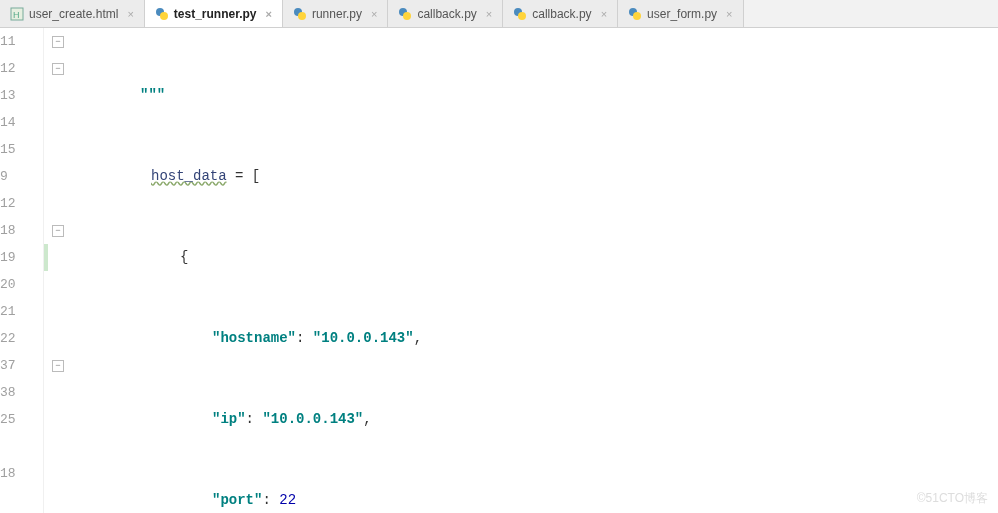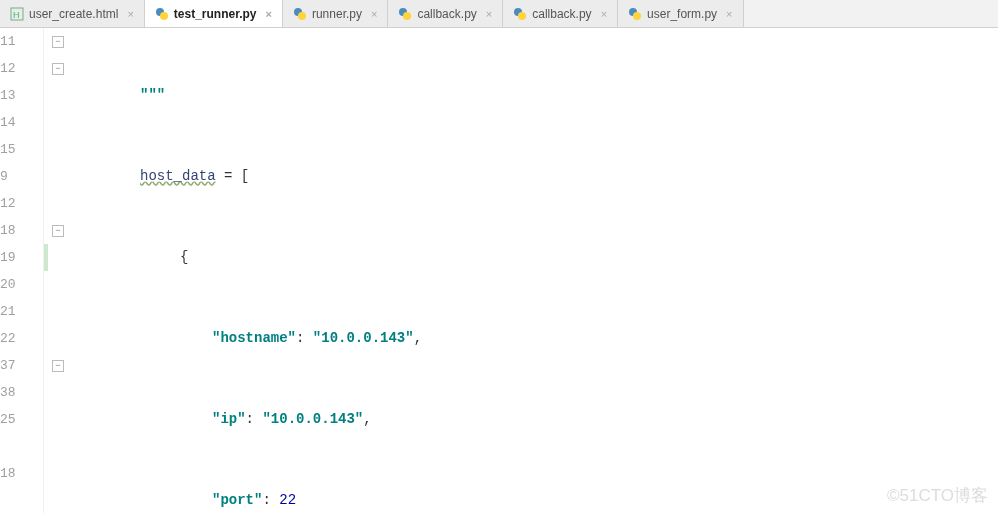--- a/index.html
+++ b/index.html
@@ -15,23 +15,23 @@
 .gutter div { height: 27px; line-height: 27px; }
 .fold-col { width: 18px; background: #fff; position: relative; }
 .fold-mark { position: absolute; left: 2px; width: 12px; height: 12px; border: 1px solid #bbb; background: #fff; font-size: 9px; text-align: center; line-height: 10px; color: #888; }
 .change-col { width: 6px; background: #fff; position: relative; }
 .change-mark { position: absolute; left: 0; width: 4px; background: #cde8cd; }
 .code { flex: 1; padding-left: 8px; line-height: 27px; white-space: pre; font-size: 14px; color: #333; overflow: hidden; }
 .code .line { height: 27px; }
 .s { color: #008080; font-weight: 600; }
 .n { color: #0000aa; }
 .u { text-decoration: underline; color: #347; }
-.wu { text-decoration: underline wavy #8aa86a; text-decoration-skip-ink: none; }
+.wu { text-decoration: underline wavy #8aa86a; text-decoration-skip-ink: none; margin-left: 11px; }
 .ind { display: inline-block; }
-.watermark { position: absolute; right: 10px; bottom: 6px; color: #ddd; font-size: 17px; font-family: Arial, sans-serif; }
+.watermark { position: absolute; right: 10px; bottom: 6px; color: #ddd; font-size: 12px; font-family: Arial, sans-serif; }
 </style>
 </head>
 <body>
 
 <div class="tabs">
   <div class="tab">
     <span class="icon-html">
         <svg width="14" height="14">
           <rect x="1" y="1" width="12" height="12" fill="#e6efe0" stroke="#7a9"></rect>
           <text x="3" y="11" font-size="9" fill="#5a8" font-family="Arial">H</text>

